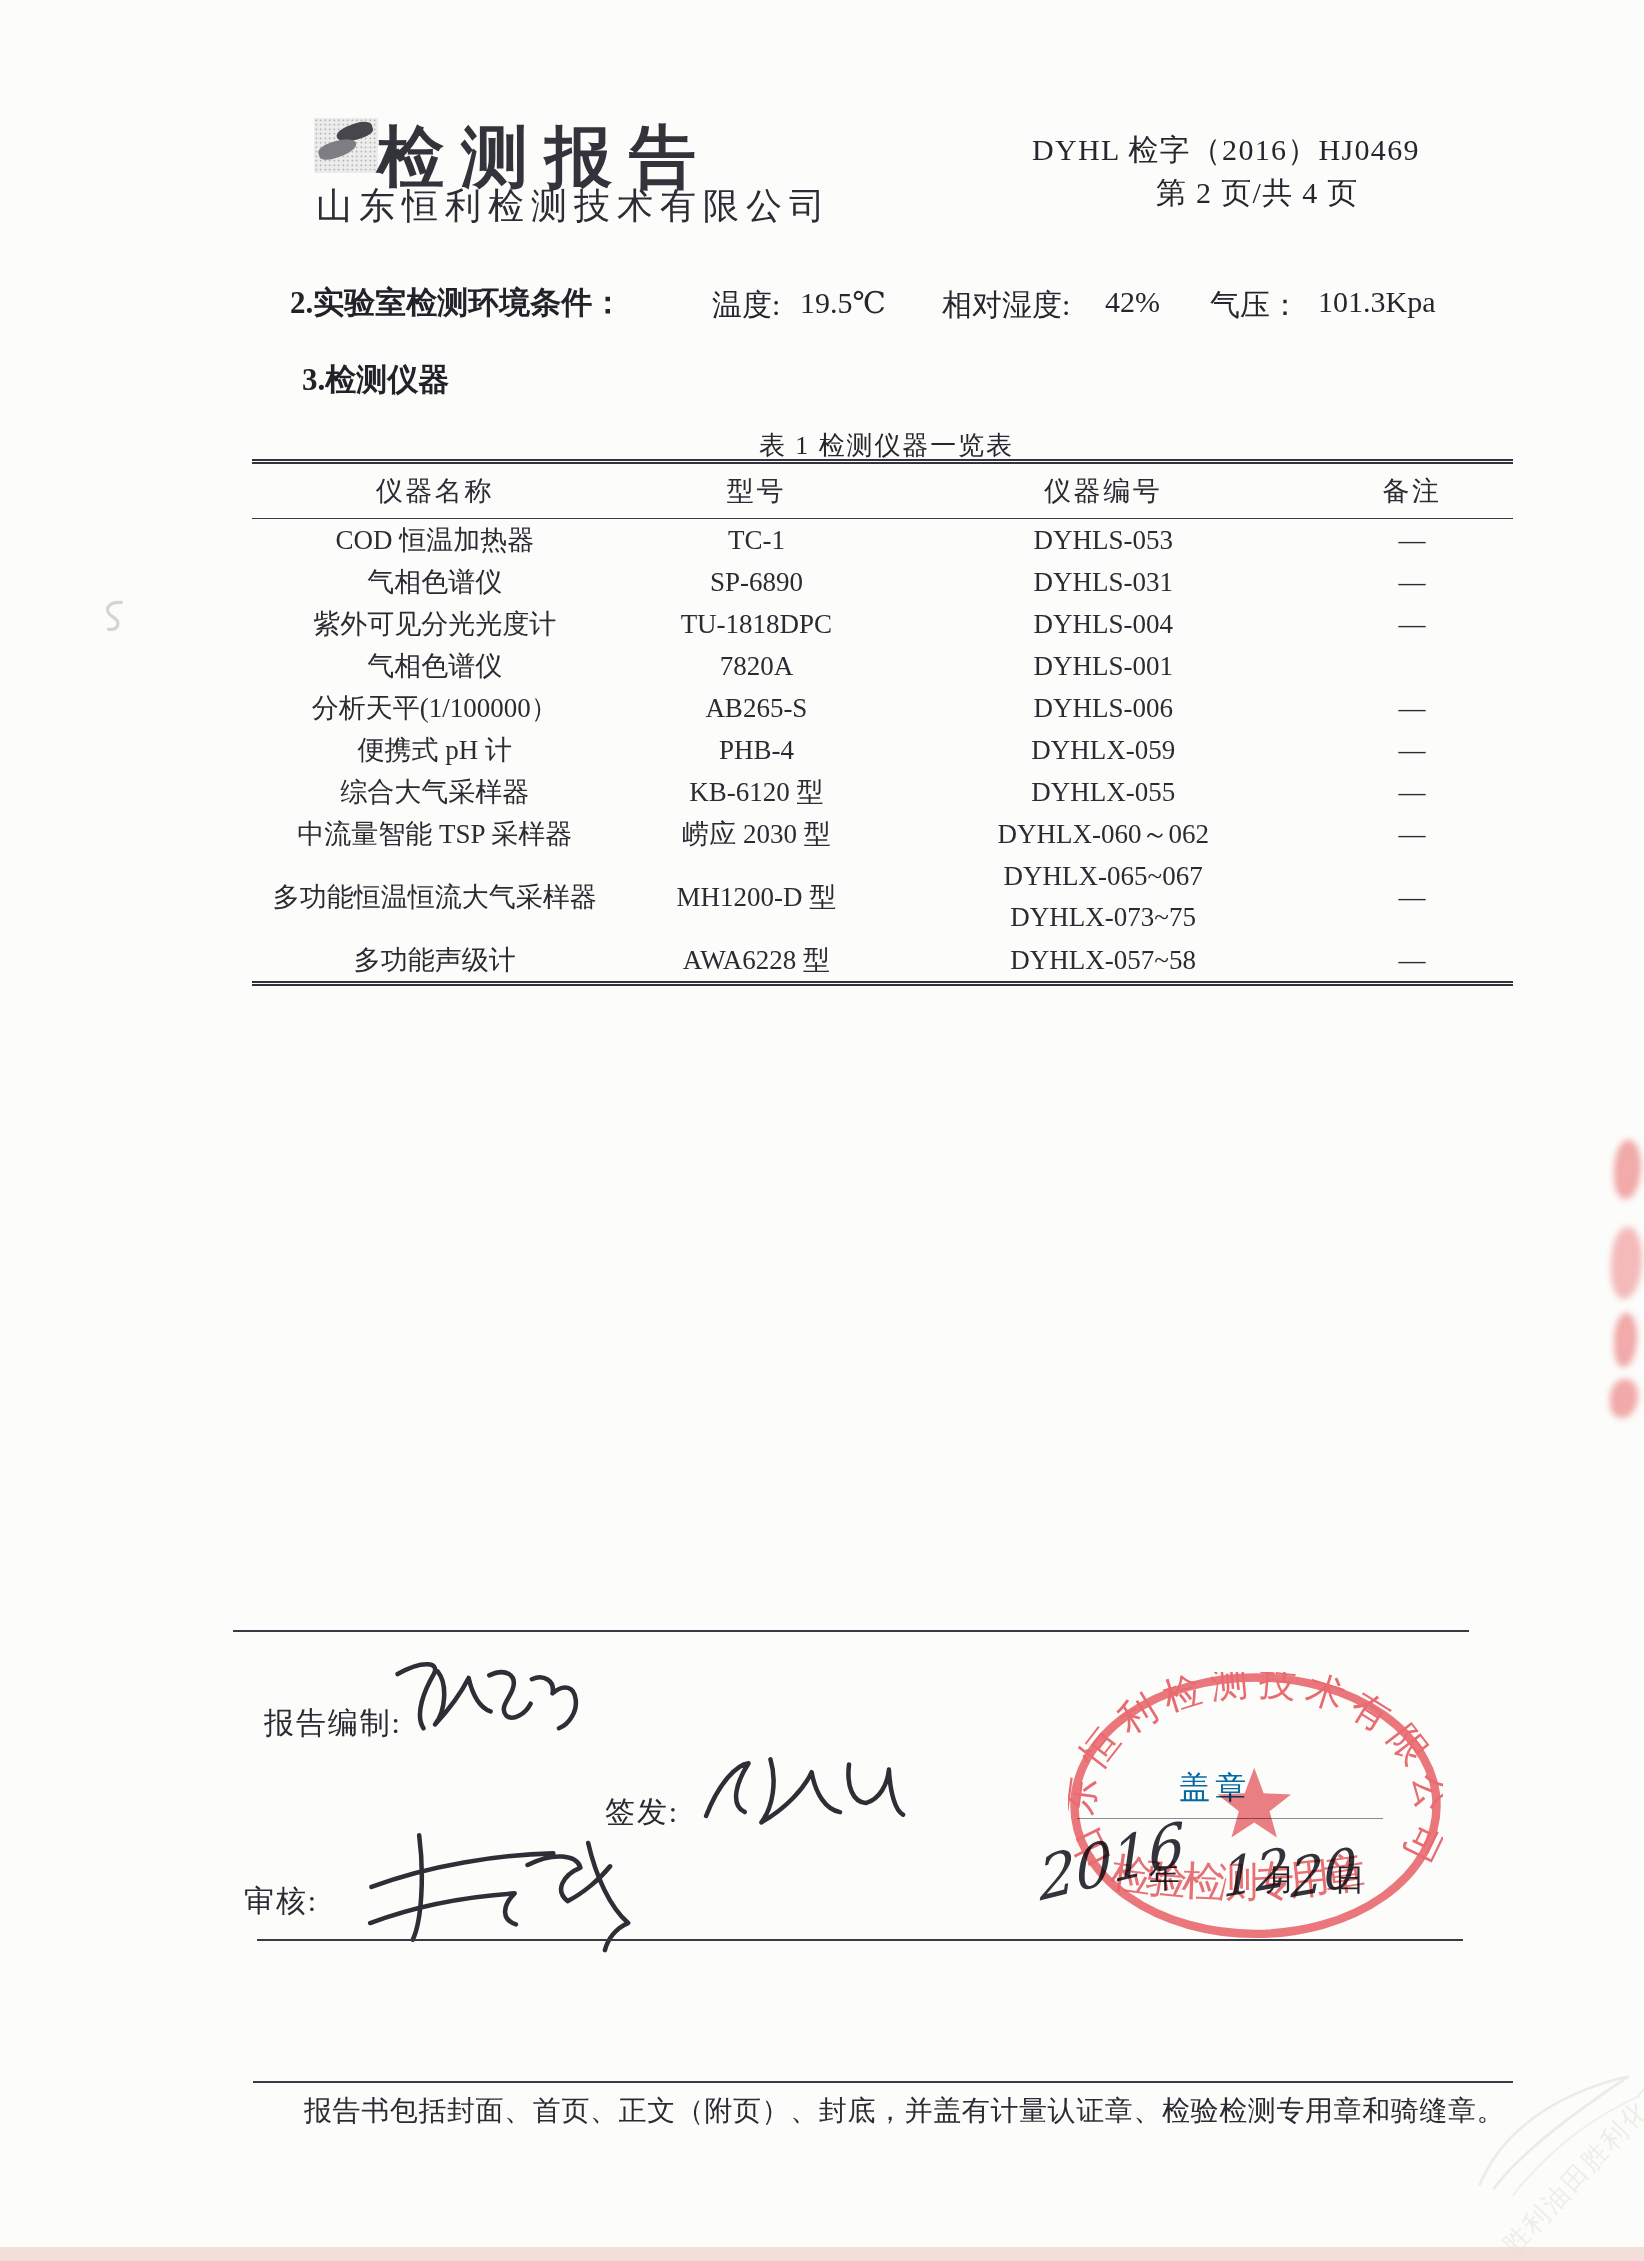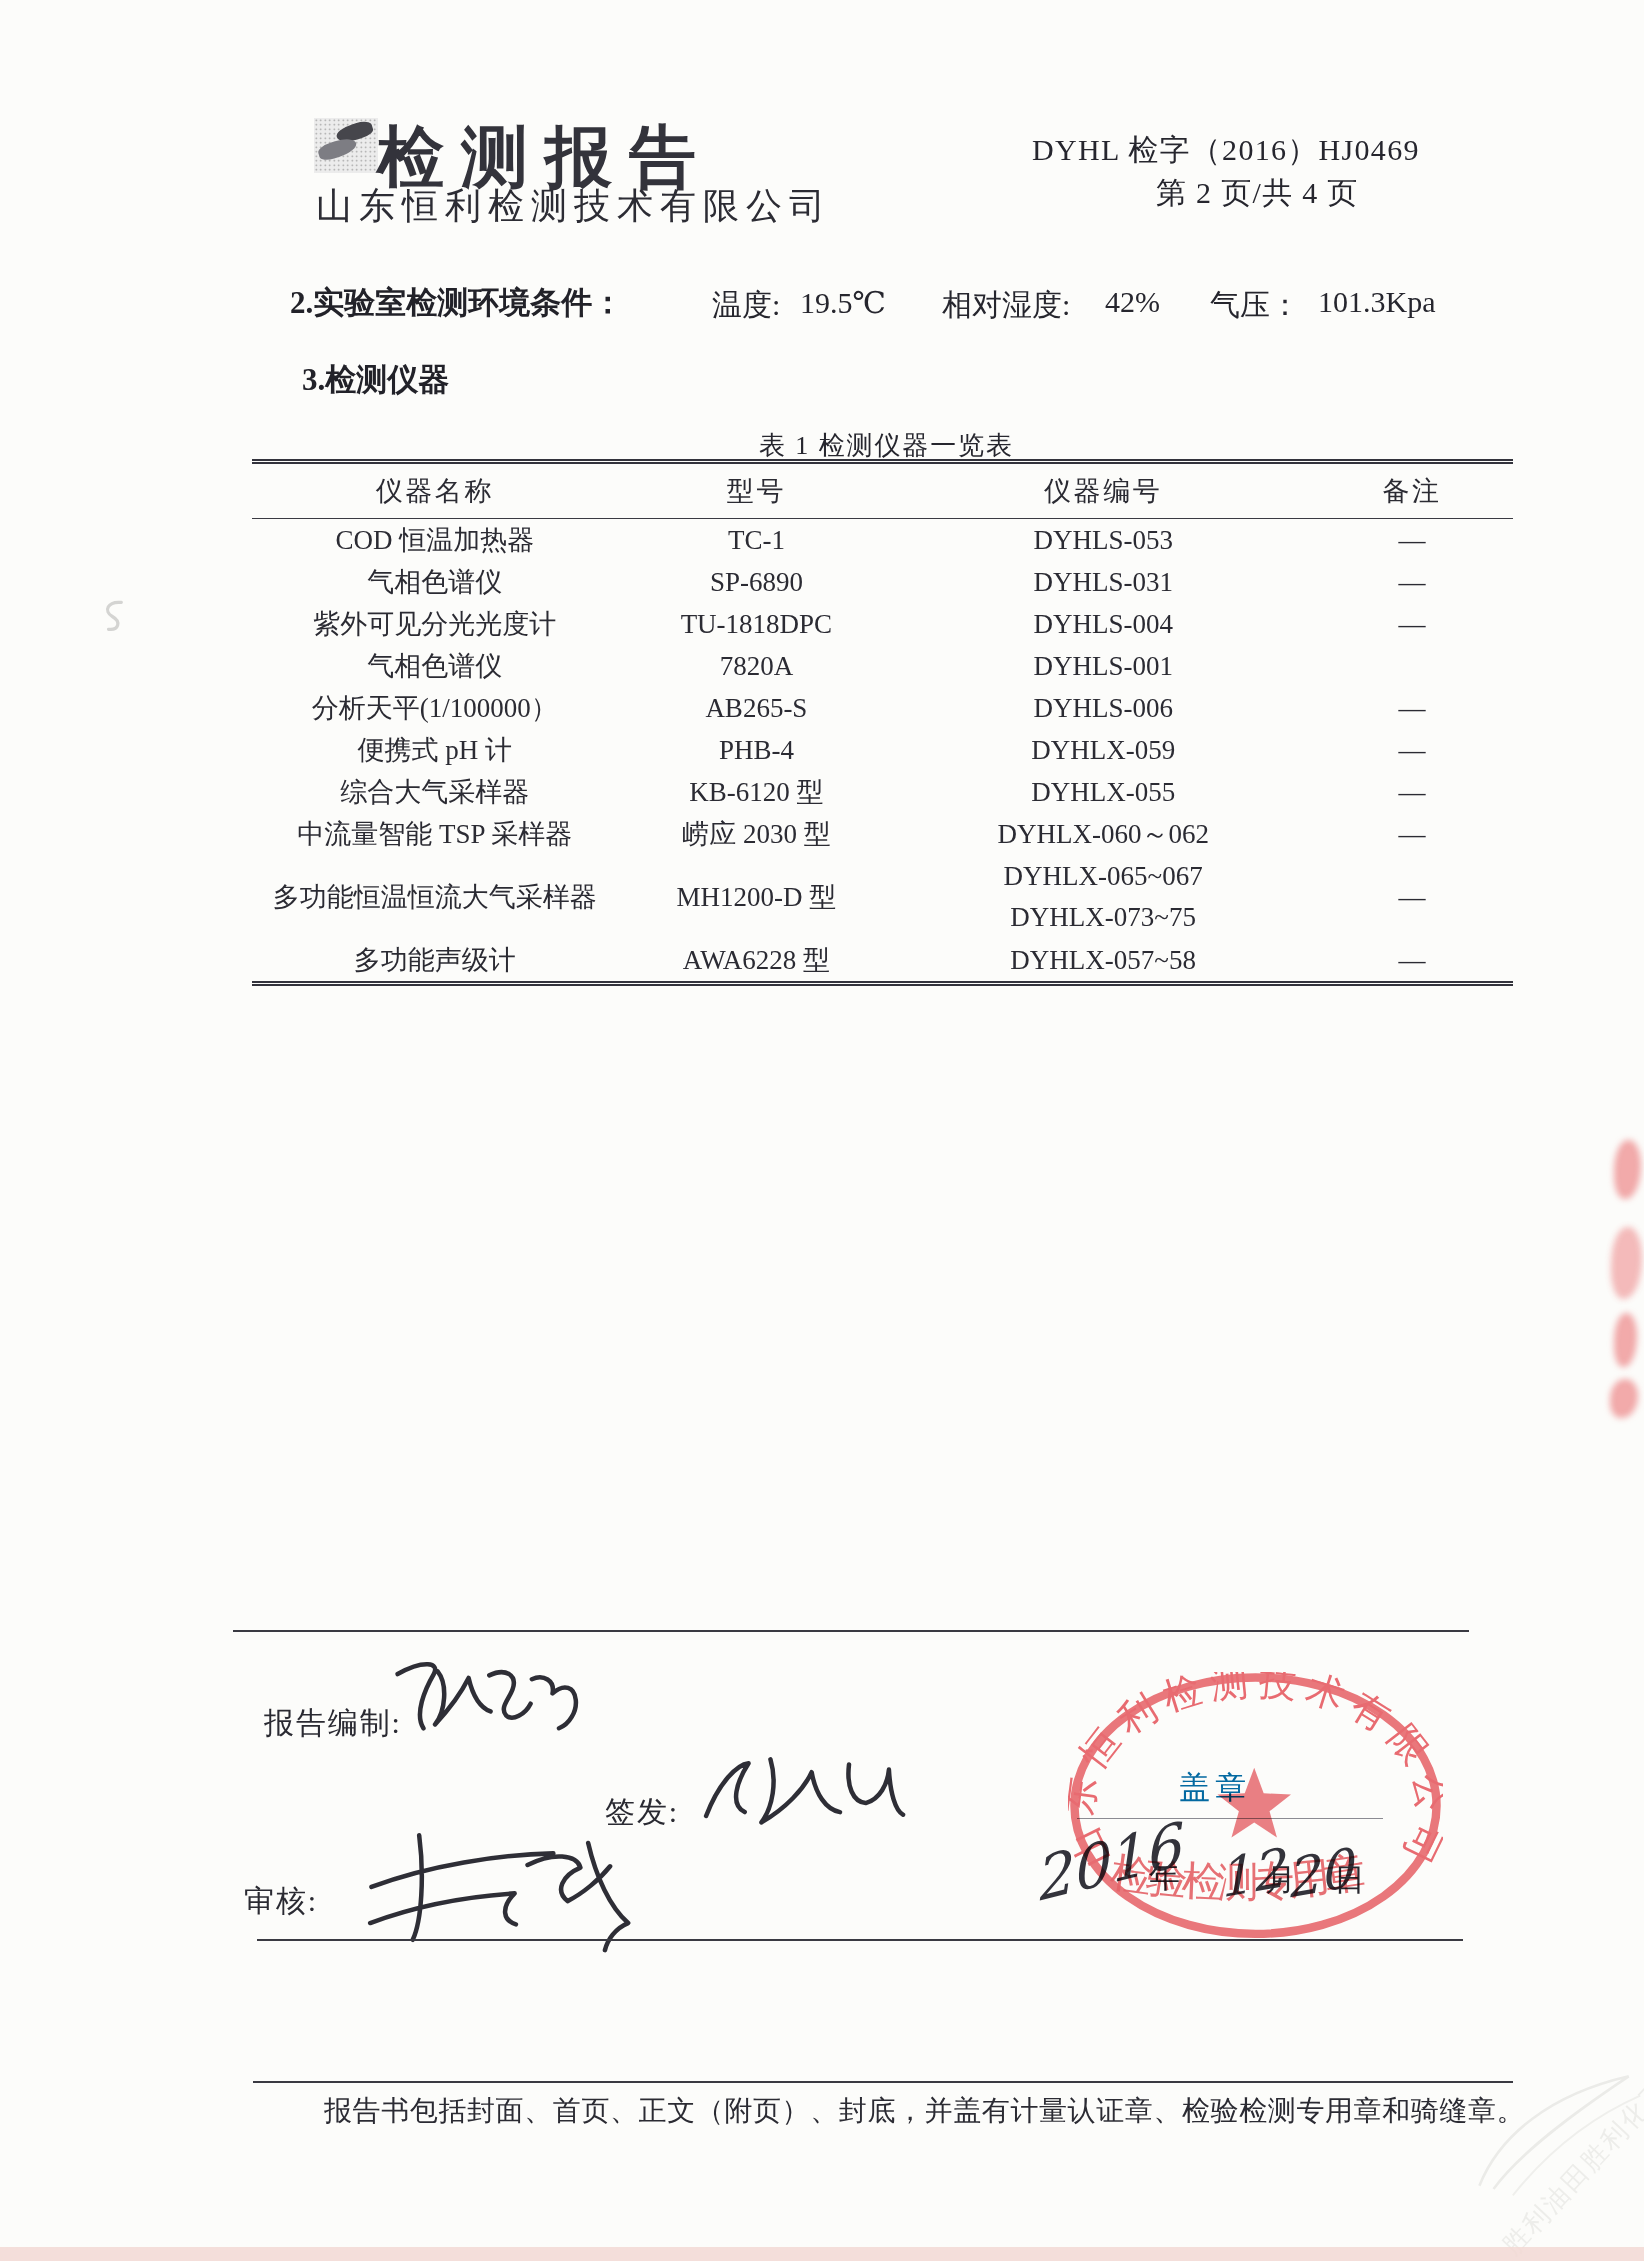--- a/index.html
+++ b/index.html
@@ -49,21 +49,21 @@
   .stamp{left:1068px;top:1672px;mix-blend-mode:multiply;opacity:.93;}
 
   
   .smudge{position:absolute;background:rgba(231,88,90,.5);filter:blur(3.2px);
     border-radius:55% 45% 60% 40%;}
   .bottom-strip{left:0;top:2247px;width:1645px;height:14px;background:#f2d8d4;opacity:.85;}
   .wm-text{left:1508px;top:2233px;font-size:26px;letter-spacing:2.6px;color:#ededea;
     transform:rotate(-47deg);transform-origin:0 50%;white-space:nowrap;}
 
   
-  .footer-note{left:324px;top:2092px;font-size:28px;letter-spacing:0.6px;color:#2b2b33;}
+  .footer-note{left:304px;top:2092px;font-size:28px;letter-spacing:0.6px;color:#2b2b33;}
 </style>
 </head>
 <body>
 
 <div id="page">
 
   <div class="abs logo">
     <div class="swoosh1"></div>
     <div class="swoosh2"></div>
   </div>

